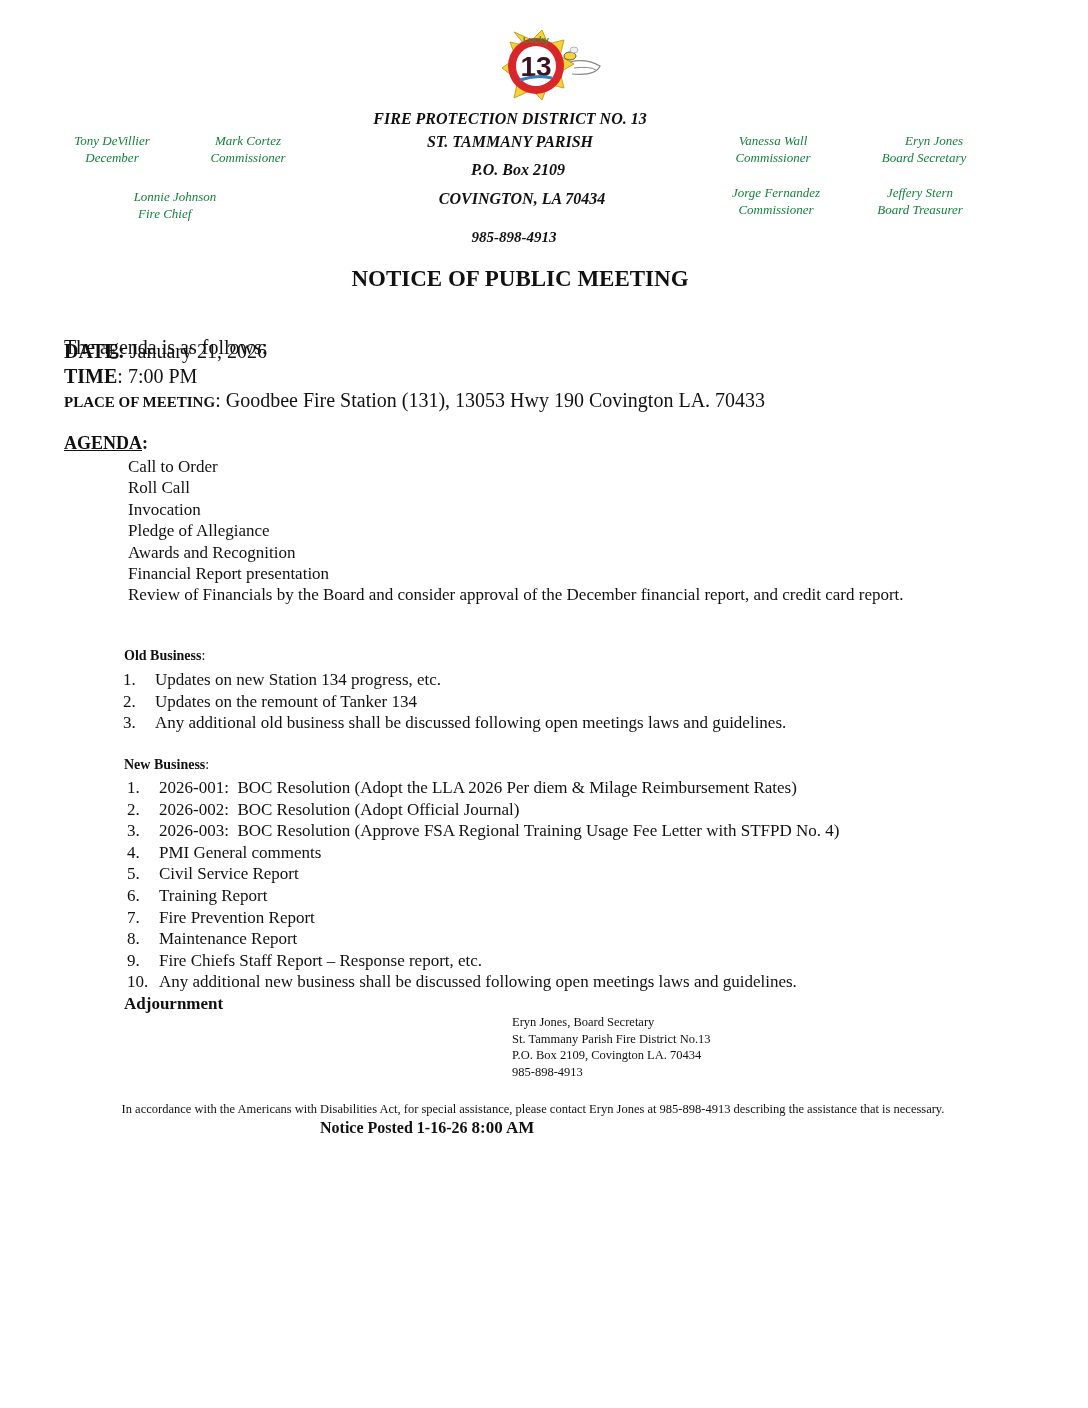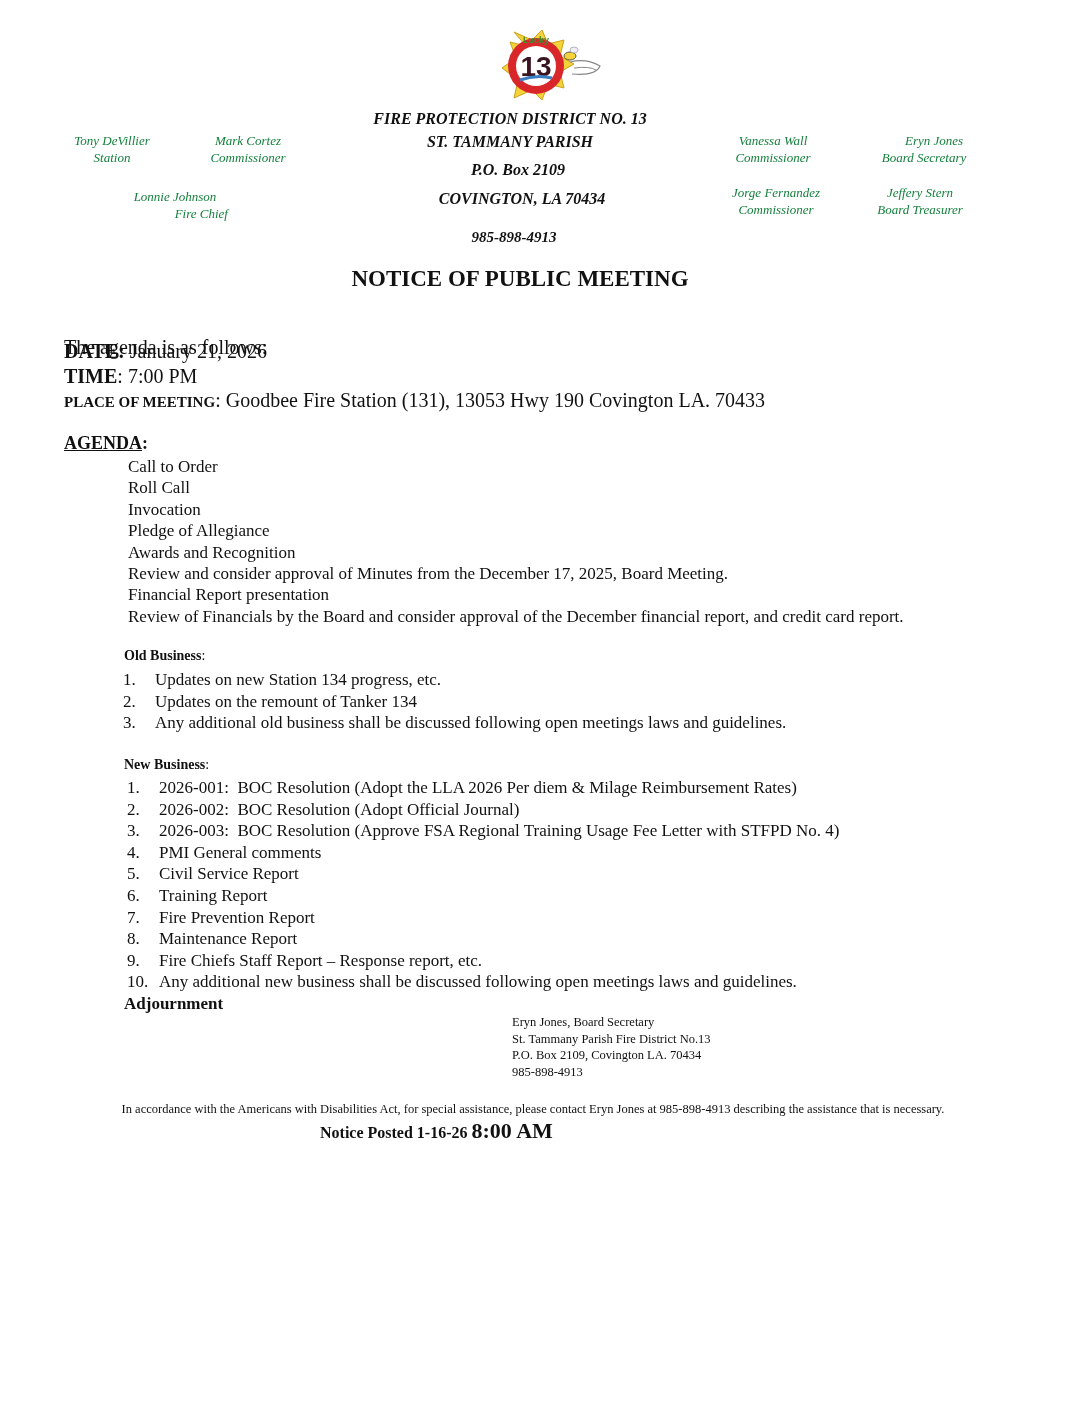--- a/index.html
+++ b/index.html
@@ -50,29 +50,29 @@
 </div>
 
 <div class="hdr-center" style="top:110px;">FIRE PROTECTION DISTRICT NO. 13</div>
 <div class="hdr-center" style="top:133px;">ST. TAMMANY PARISH</div>
 <div class="hdr-center" style="top:161px; left:348px;">P.O. Box 2109</div>
 <div class="hdr-center" style="top:190px; left:352px;">COVINGTON, LA 70434</div>
 <div class="hdr-center" style="top:229px; left:344px; font-size:15px;">985-898-4913</div>
 
 <div class="person" style="left:62px; top:132px; width:100px;">
   <div>Tony DeVillier</div>
-  <div>Station</div>
+  <div>December</div>
 </div>
 <div class="person" style="left:200px; top:132px; width:96px;">
   <div>Mark Cortez</div>
   <div>Commissioner</div>
 </div>
 <div class="person" style="left:122px; top:188px; width:106px;">
   <div>Lonnie Johnson</div>
-  <div style="text-align:right; padding-left:16px;">Fire Chief</div>
+  <div style="text-align:left; padding-left:16px;">Fire Chief</div>
 </div>
 
 <div class="person" style="left:728px; top:132px; width:90px;">
   <div>Vanessa Wall</div>
   <div>Commissioner</div>
 </div>
 <div class="person" style="left:874px; top:132px; width:100px;">
   <div style="padding-left:20px;">Eryn Jones</div>
   <div>Board Secretary</div>
 </div>
@@ -100,21 +100,20 @@
 
 <div class="abs agenda-h">
   <u>AGENDA</u><span>:</span>
 </div>
 <div class="abs ag-list">
   <div>Call to Order</div>
   <div>Roll Call</div>
   <div>Invocation</div>
   <div>Pledge of Allegiance</div>
   <div>Awards and Recognition</div>
-  <div>Review and consider approval of Minutes from the December 17, 2025, Board Meeting.</div>
   <div>Financial Report presentation</div>
   <div>Review of Financials by the Board and consider approval of the December financial report, and credit card report.</div>
 </div>
 
 <div class="abs section-h" style="top:648px;">
   <b>Old Business</b><span>:</span>
 </div>
 <div class="abs numlist" style="left:123px; top:669px;">
   <div class="row">
       <span class="num">1.</span>
@@ -180,14 +179,14 @@
 
 <div class="abs sig">
   <div>Eryn Jones, Board Secretary</div>
   <div>St. Tammany Parish Fire District No.13</div>
   <div>P.O. Box 2109, Covington LA. 70434</div>
   <div>985-898-4913</div>
 </div>
 
 <div class="abs ada">In accordance with the Americans with Disabilities Act, for special assistance, please contact Eryn Jones at 985-898-4913 describing the assistance that is necessary.</div>
 <div class="abs posted">
-  <span style="white-space:pre;">Notice Posted 1-16-26 </span><span style="font-size:22px;margin-top:25px;">8:00 AM</span>
+  <span style="white-space:pre;">Notice Posted 1-16-26 </span><span style="font-size:17px;margin-top:25px;">8:00 AM</span>
 </div>
 
 </body></html>

